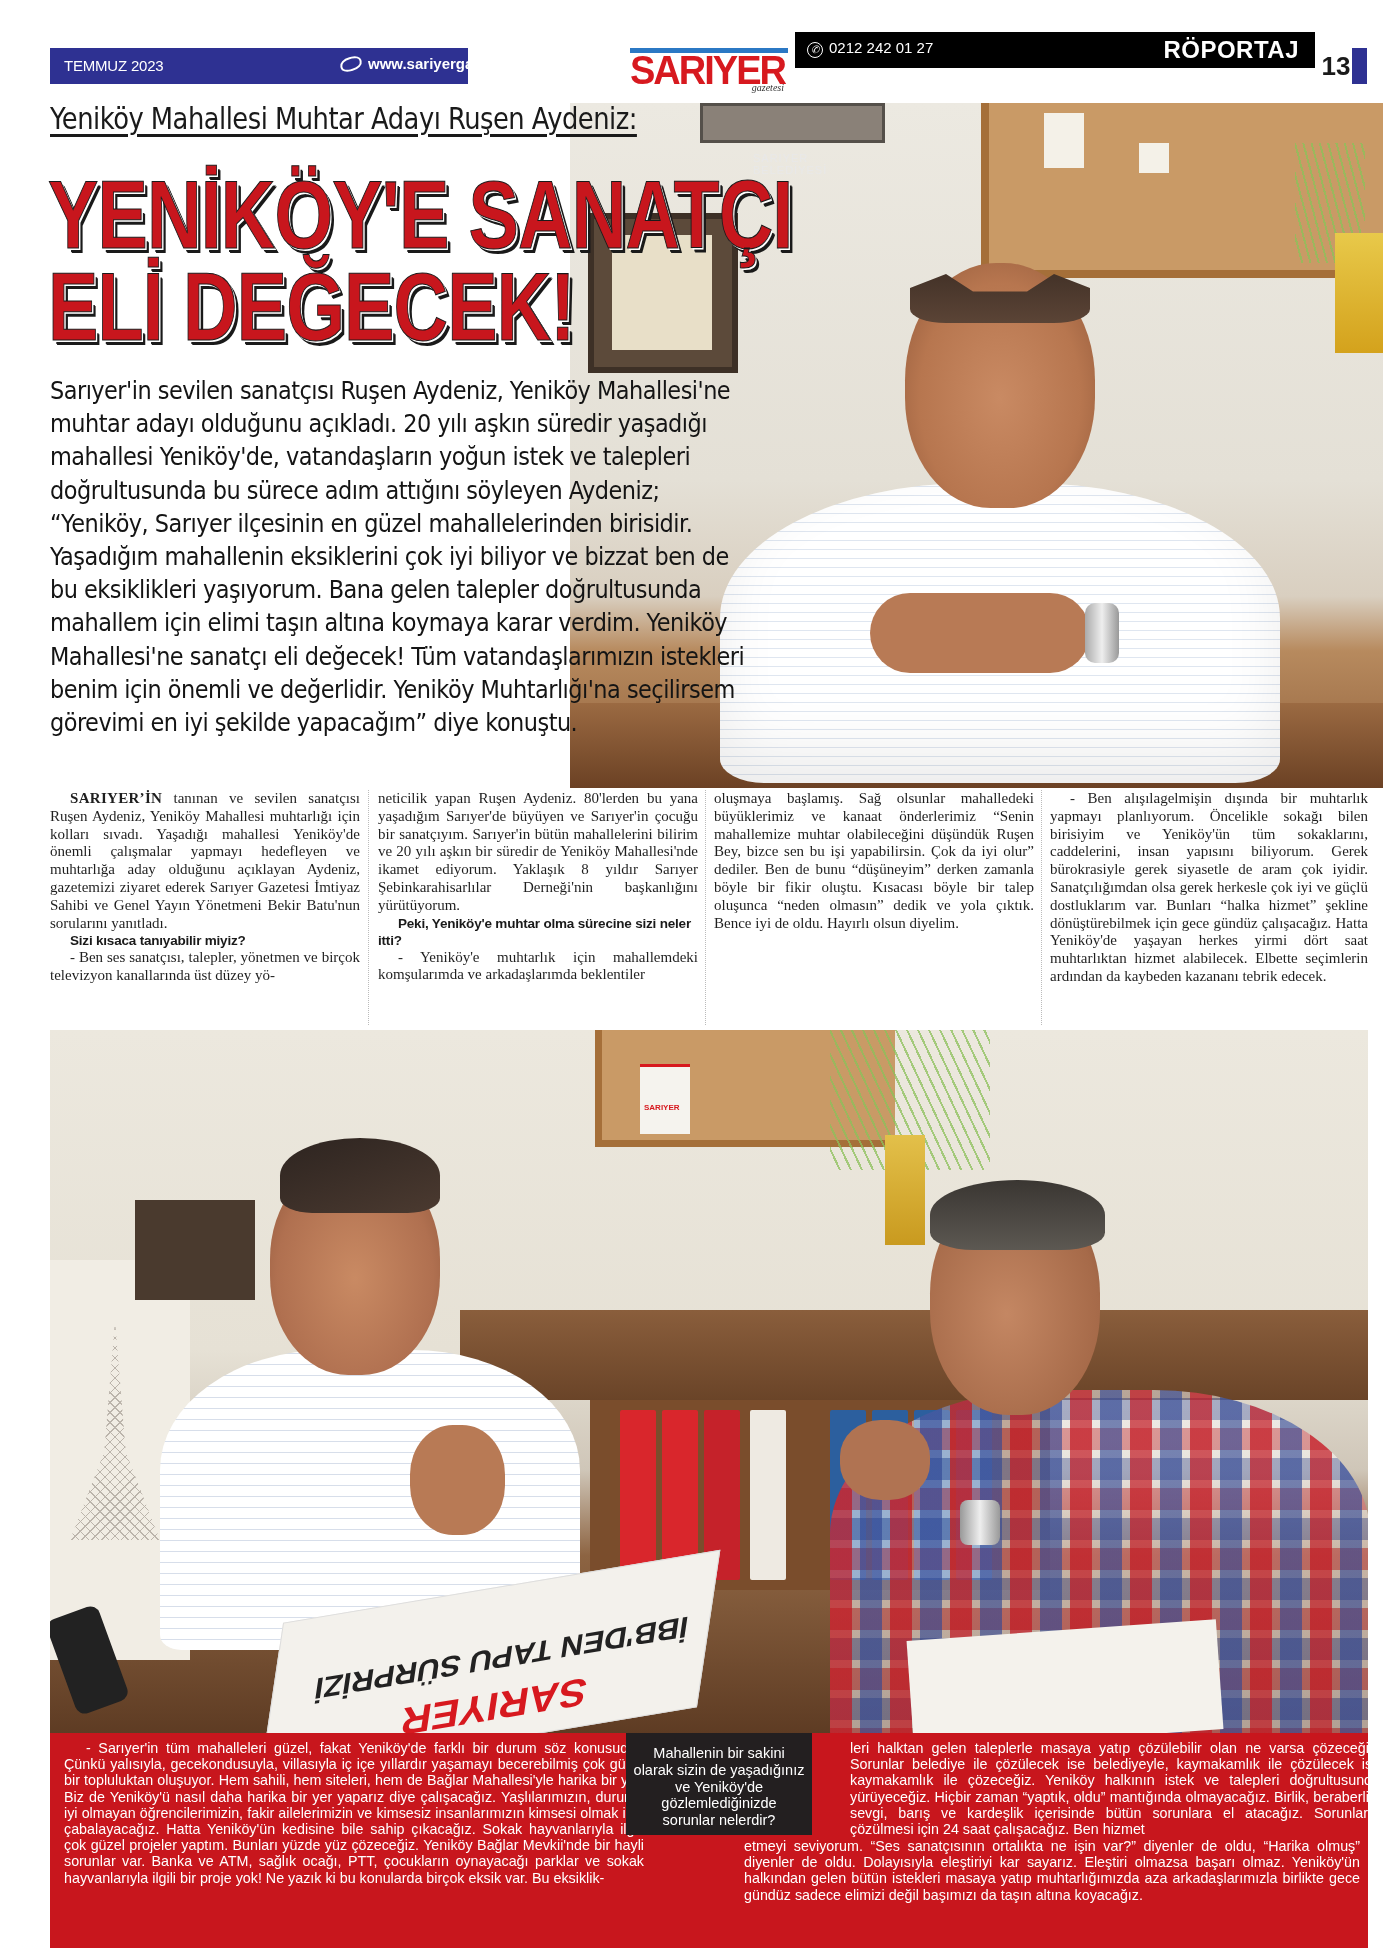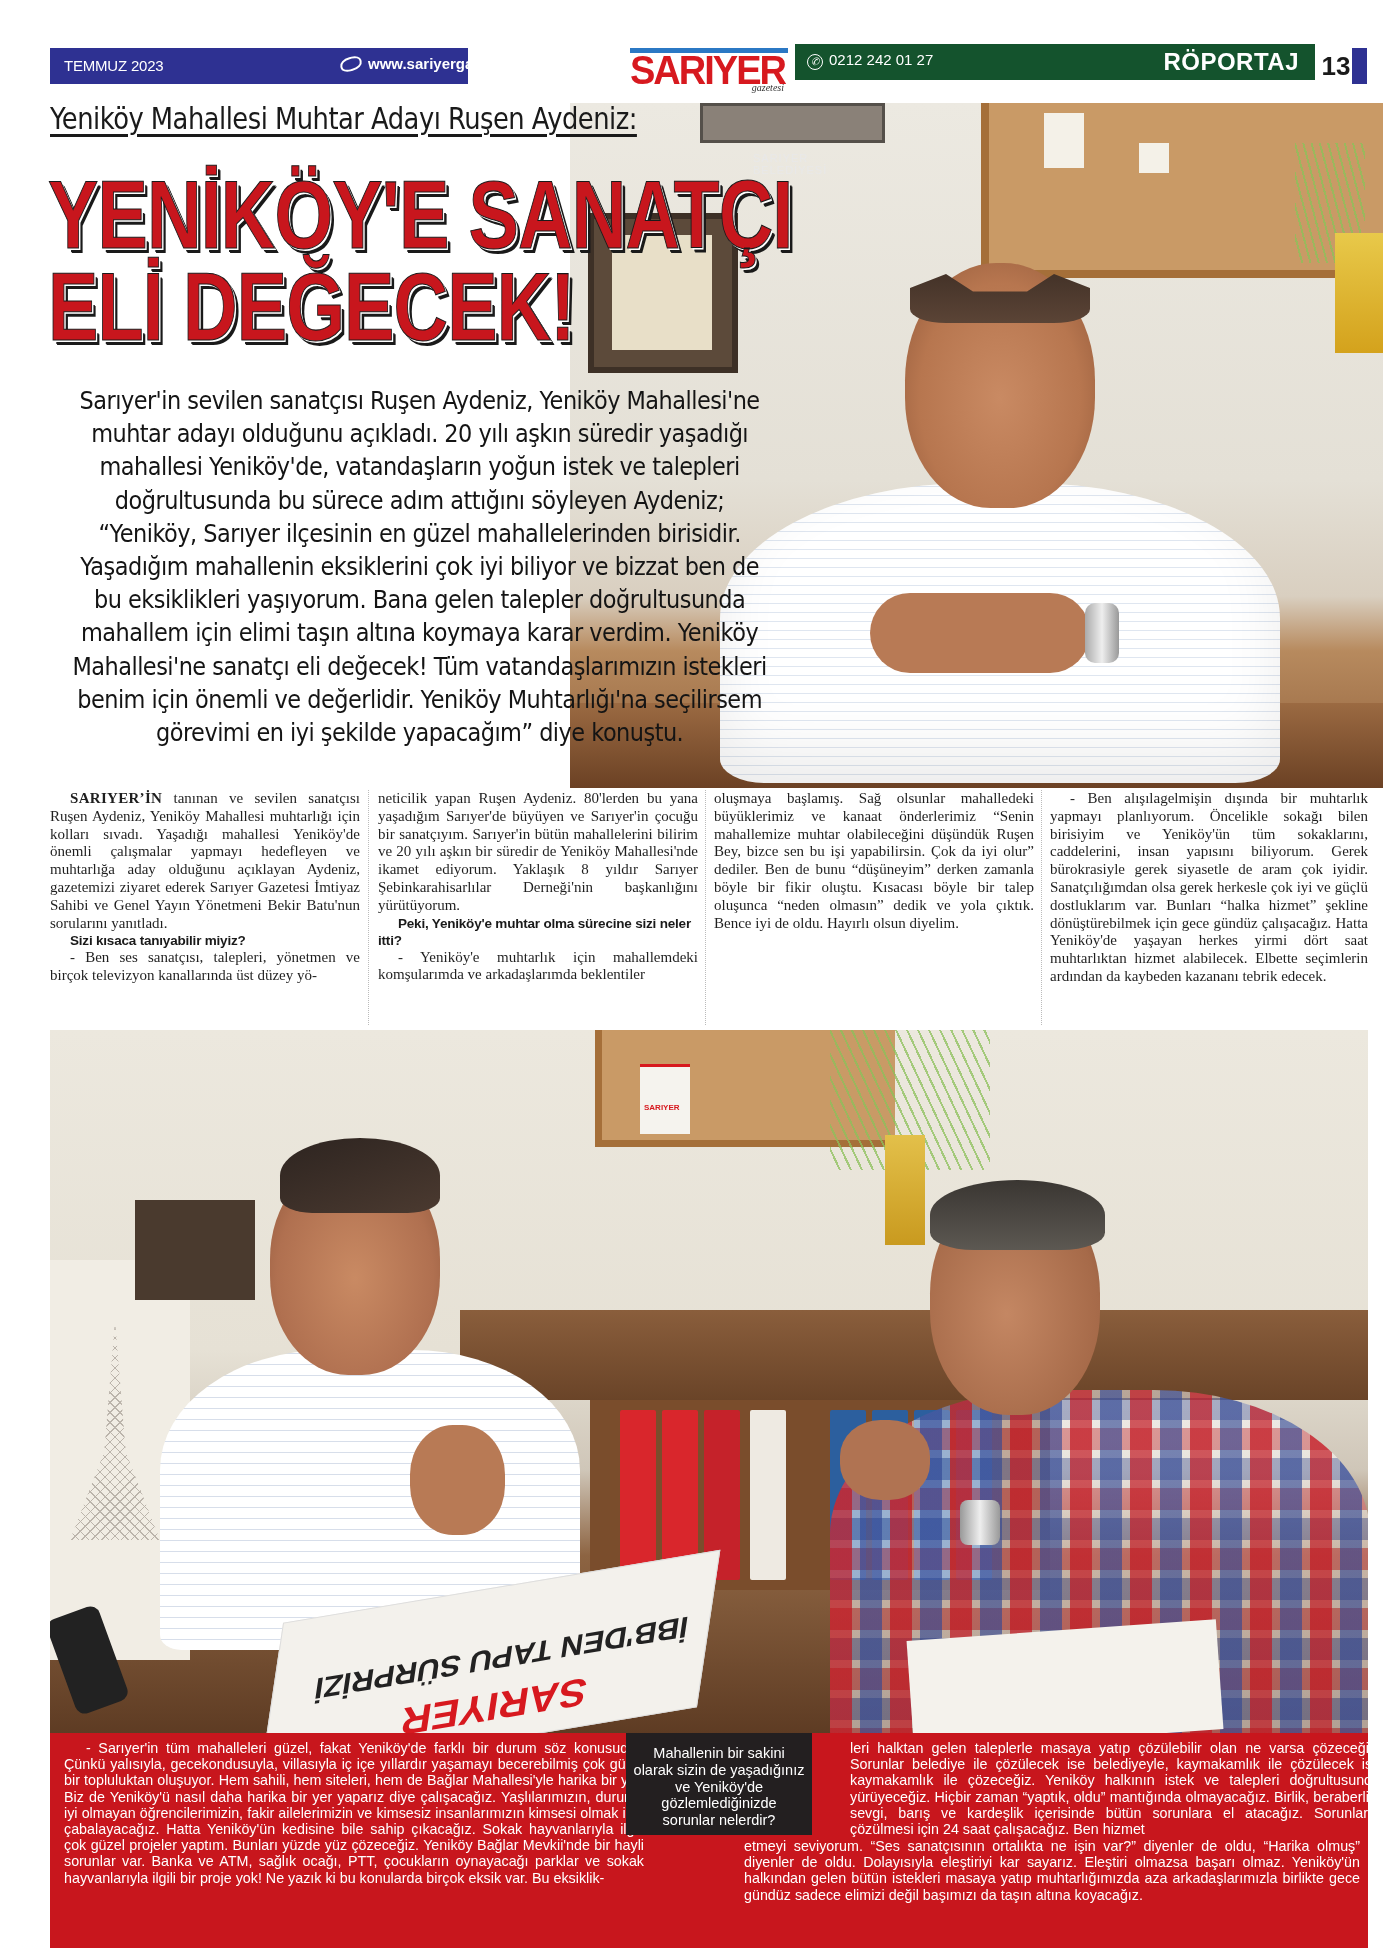--- a/index.html
+++ b/index.html
@@ -8,21 +8,21 @@
 
   
   .hdr-left { position: absolute; left: 50px; top: 48px; width: 418px; height: 36px; background: #2e3192; }
   .hdr-date { position: absolute; left: 14px; top: 9px; font-family: "Liberation Sans", sans-serif; font-size: 15px; color: #ffffff; letter-spacing: -0.2px; }
   .hdr-web { position: absolute; left: 290px; top: 7px; font-family: "Liberation Sans", sans-serif; font-size: 15px; font-weight: bold; color: #ffffff; white-space: nowrap; }
   .hdr-web .web-icon { display: inline-block; width: 22px; height: 14px; margin-right: 6px; vertical-align: -2px; border: 2px solid #fff; border-radius: 50% 40% 50% 40%; transform: rotate(-15deg); }
   .hdr-logo { position: absolute; left: 630px; top: 48px; width: 160px; height: 40px; }
   .hdr-logo .stripe { position: absolute; left: 0; top: 0; width: 158px; height: 5px; background: #2b78c4; }
   .hdr-logo .name { position: absolute; left: 0; top: 3px; font-family: "Liberation Sans", sans-serif; font-weight: bold; font-size: 38px; line-height: 38px; color: #d7191f; letter-spacing: -2px; transform: scaleY(1.05); }
   .hdr-logo .sub { position: absolute; right: 6px; top: 34px; font-family: "Liberation Serif", serif; font-style: italic; font-size: 10px; color: #333; }
-  .hdr-right { position: absolute; left: 795px; top: 44px; width: 520px; height: 36px; background: #14532d; }
+  .hdr-right { position: absolute; left: 795px; top: 32px; width: 520px; height: 36px; background: #000000; }
   .hdr-phone { position: absolute; left: 12px; top: 7px; font-family: "Liberation Sans", sans-serif; font-size: 15px; color: #ffffff; white-space: nowrap; }
   .hdr-phone .phone-icon { display: inline-block; width: 16px; height: 16px; border: 1.5px solid #fff; border-radius: 50%; font-size: 10px; text-align: center; line-height: 13px; margin-right: 6px; font-style: italic; }
   .hdr-section { position: absolute; right: 16px; top: 4px; font-family: "Liberation Sans", sans-serif; font-weight: bold; font-size: 24px; color: #ffffff; letter-spacing: 0.5px; }
   .hdr-page { position: absolute; left: 1321px; top: 48px; width: 30px; height: 36px; font-family: "Liberation Sans", sans-serif; font-weight: bold; font-size: 26px; color: #1a1a1a; line-height: 36px; text-align: center; }
   .hdr-endbar { position: absolute; left: 1352px; top: 48px; width: 15px; height: 36px; background: #2e3192; }
 
   
   .photo-top { position: absolute; left: 570px; top: 103px; width: 813px; height: 685px; overflow: hidden;
     background: linear-gradient(180deg, #ece9e1 0%, #e4e0d6 55%, #d9cfc0 72%, #b78a5e 80%, #8f5f3a 100%); }
   .pt-frame { position: absolute; left: 18px; top: 110px; width: 150px; height: 160px; background: #5c4a3a; border: 6px solid #3d3026; }
@@ -43,21 +43,21 @@
   .pt-desk { position: absolute; left: 0; top: 600px; width: 813px; height: 85px; background: linear-gradient(180deg, #9b6a42, #6b4124); }
 
   
   .kicker { position: absolute; left: 50px; top: 100px; font-family: "DejaVu Sans", sans-serif; font-size: 30px; line-height: 38px; color: #1a1a1a; text-decoration: underline; text-decoration-thickness: 3px; text-underline-offset: 5px; letter-spacing: -0.6px; transform: scaleX(0.86); transform-origin: left top; white-space: nowrap; z-index: 3; }
   .headline { position: absolute; left: 48px; top: 166px; z-index: 3; }
   .headline div { font-family: "Liberation Sans", sans-serif; font-weight: bold; font-size: 92px; line-height: 92px; color: #c8161d; letter-spacing: -1px; transform: scaleX(0.82) scaleY(1.05); transform-origin: left top; white-space: nowrap;
     text-shadow: 2px 2px 0 #ffffff, 4px 4px 0 #1a1a1a, 5px 5px 0 #1a1a1a; -webkit-text-stroke: 1px #1a1a1a; }
   .headline .l2 { margin-top: 0px; }
 
   
-  .lead { position: absolute; left: 50px; top: 384px; width: 840px; z-index: 3; text-align: center; }
+  .lead { position: absolute; left: 50px; top: 374px; width: 840px; z-index: 3; }
   .lead p { font-family: "DejaVu Sans", sans-serif; font-size: 25.5px; line-height: 33.2px; color: #141414; letter-spacing: -0.6px; transform: scaleX(0.88); transform-origin: left top; white-space: pre-line; }
 
   
   .cols { position: absolute; left: 50px; top: 790px; width: 1300px; height: 235px; }
   .col { position: absolute; top: 0; font-family: "Liberation Serif", serif; font-size: 15px; line-height: 17.8px; color: #1f1f1f; text-align: justify; hyphens: manual; }
   .col p { text-indent: 20px; }
   .col .q { font-family: "Liberation Sans", sans-serif; font-weight: bold; font-size: 13.5px; line-height: 17px; color: #1a1a1a; text-indent: 20px; letter-spacing: -0.2px; text-align: left; }
   .col .lead-in { font-weight: bold; letter-spacing: 0.3px; }
   .c1 { left: 0; width: 310px; }
   .c2 { left: 328px; width: 320px; }
@@ -168,21 +168,21 @@
 mahallem için elimi taşın altına koymaya karar verdim. Yeniköy
 Mahallesi'ne sanatçı eli değecek! Tüm vatandaşlarımızın istekleri
 benim için önemli ve değerlidir. Yeniköy Muhtarlığı'na seçilirsem
 görevimi en iyi şekilde yapacağım” diye konuştu.</p>
 </div>
 
 <div class="cols">
   <div class="col c1">
     <p><span class="lead-in">SARIYER’İN</span><span> tanınan ve sevilen sanatçısı Ruşen Aydeniz, Yeniköy Mahallesi muhtarlığı için kolları sıvadı. Yaşadığı mahallesi Yeniköy'de önemli çalışmalar yapmayı hedefleyen ve muhtarlığa aday olduğunu açıklayan Aydeniz, gazetemizi ziyaret ederek Sarıyer Gazetesi İmtiyaz Sahibi ve Genel Yayın Yönetmeni Bekir Batu'nun sorularını yanıtladı.</span></p>
     <div class="q">Sizi kısaca tanıyabilir miyiz?</div>
-    <p>- Ben ses sanatçısı, talepleri, yönetmen ve birçok televizyon kanallarında üst düzey yö-</p>
+    <p>- Ben ses sanatçısı, talepler, yönetmen ve birçok televizyon kanallarında üst düzey yö-</p>
   </div>
   <div class="col-rule" style="left:318px"></div>
   <div class="col c2">
     <p style="text-indent:0">neticilik yapan Ruşen Aydeniz. 80'lerden bu yana yaşadığım Sarıyer'de büyüyen ve Sarıyer'in çocuğu bir sanatçıyım. Sarıyer'in bütün mahallelerini bilirim ve 20 yılı aşkın bir süredir de Yeniköy Mahallesi'nde ikamet ediyorum. Yaklaşık 8 yıldır Sarıyer Şebinkarahisarlılar Derneği'nin başkanlığını yürütüyorum.</p>
     <div class="q">Peki, Yeniköy'e muhtar olma sürecine sizi neler itti?</div>
     <p>- Yeniköy'e muhtarlık için mahallemdeki komşularımda ve arkadaşlarımda beklentiler</p>
   </div>
   <div class="col-rule" style="left:655px"></div>
   <div class="col c3">
     <p style="text-indent:0">oluşmaya başlamış. Sağ olsunlar mahalledeki büyüklerimiz ve kanaat önderlerimiz “Senin mahallemize muhtar olabileceğini düşündük Ruşen Bey, bizce sen bu işi yapabilirsin. Çok da iyi olur” dediler. Ben de bunu “düşüneyim” derken zamanla böyle bir fikir oluştu. Kısacası böyle bir talep oluşunca “neden olmasın” dedik ve yola çıktık. Bence iyi de oldu. Hayırlı olsun diyelim.</p>

